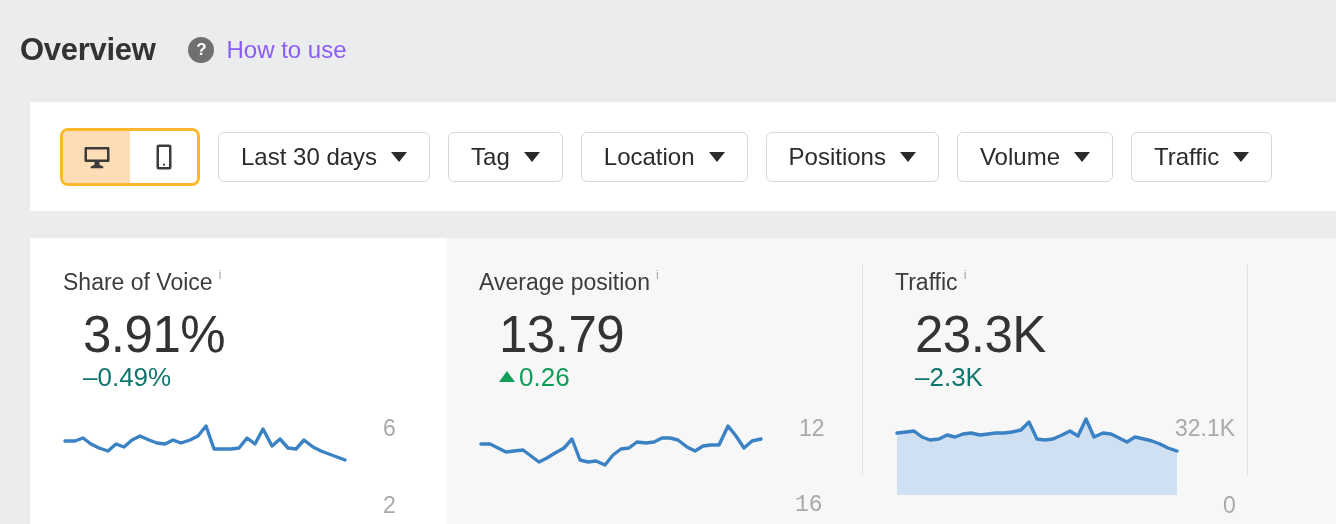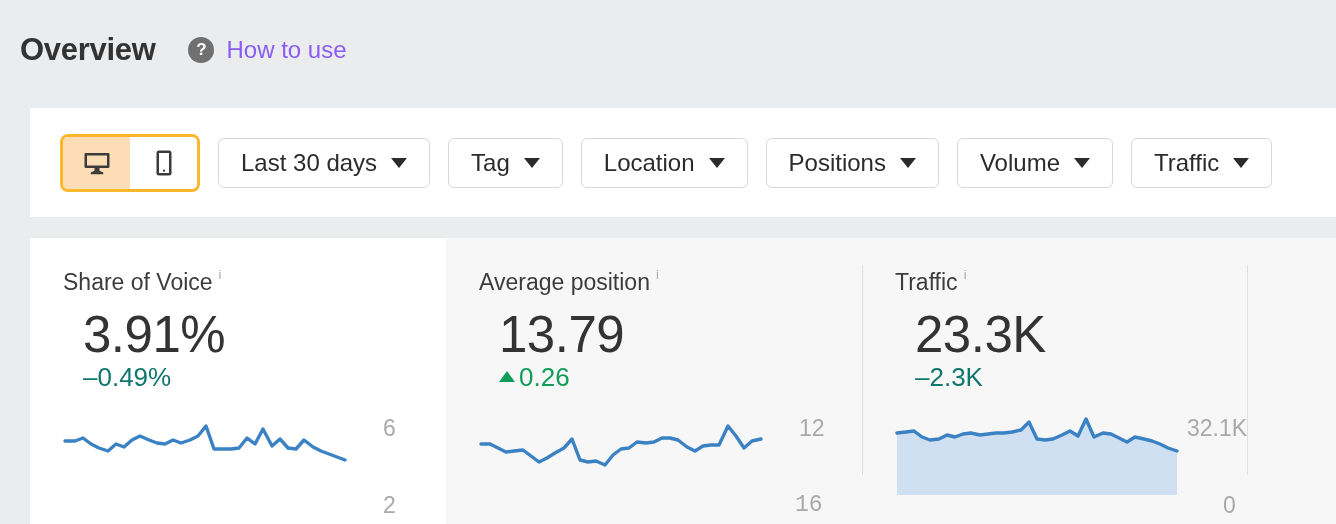--- a/index.html
+++ b/index.html
@@ -52,21 +52,21 @@
   #how-to-use-label {
     margin-left: 12px;
     font-size: 24px;
     color: #8b5cf6;
   }
 
   
   #toolbar-panel {
     position: absolute;
     left: 30px;
-    top: 108px;
+    top: 102px;
     width: 1306px;
     height: 109px;
     background: #ffffff;
     display: flex;
     align-items: center;
     box-sizing: border-box;
     padding-left: 30px;
   }
   #device-toggle {
     display: flex;
@@ -320,18 +320,18 @@
       <span class="card-value">23.3K</span>
       <span class="card-delta negative">
         <span>–2.3K</span>
       </span>
     </div>
     <div class="spark-wrap">
       <svg class="spark-svg" width="290" height="78" viewBox="0 0 290 78">
         <polygon fill="#cfe0f2" stroke="none" points="2,16 11,15 19,14 27,20 35,23 44,22 52,18 60,20 68,17 76,16 85,18 93,17 101,16 109,16 117,15 126,13 134,5 142,22 150,23 158,22 167,18 175,14 183,19 191,2 199,20 208,16 216,17 224,21 232,25 240,20 249,22 257,24 265,27 273,31 282,34 282,78 2,78"></polygon>
         <polyline fill="none" stroke="#3b82c4" stroke-width="3.4" stroke-linejoin="round" stroke-linecap="round" points="2,16 11,15 19,14 27,20 35,23 44,22 52,18 60,20 68,17 76,16 85,18 93,17 101,16 109,16 117,15 126,13 134,5 142,22 150,23 158,22 167,18 175,14 183,19 191,2 199,20 208,16 216,17 224,21 232,25 240,20 249,22 257,24 265,27 273,31 282,34"></polyline>
       </svg>
-      <div class="axis-label axis-top" style="left:292px;">32.1K</div>
+      <div class="axis-label axis-top" style="left:280px;">32.1K</div>
       <div class="axis-label axis-bottom" style="left:328px;">0</div>
     </div>
     <div class="card-divider" style="left:385px;"></div>
   </div>
 </div>
 
 </body></html>

